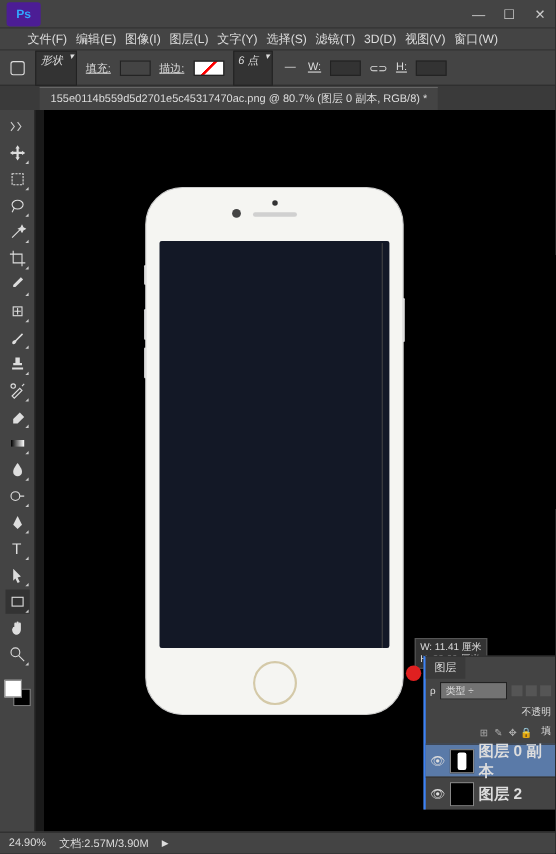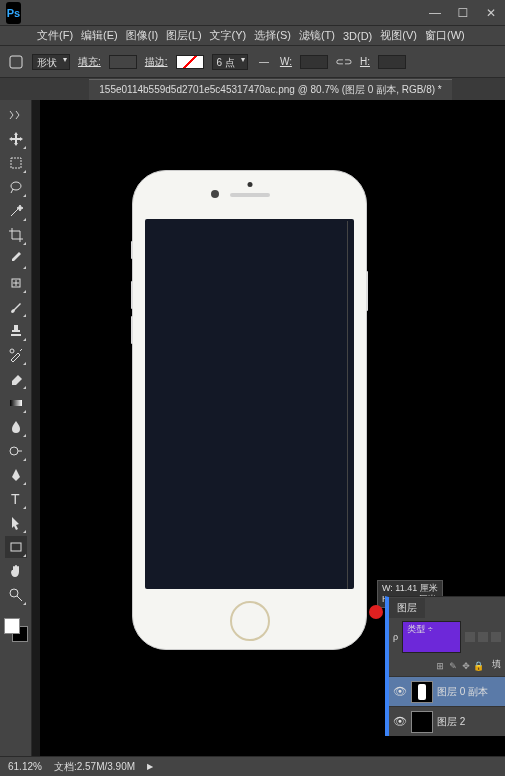--- a/index.html
+++ b/index.html
@@ -1,39 +1,39 @@
 <!DOCTYPE html>
 <html><head>
 <meta charset="utf-8">
 <style>
 * { margin: 0; padding: 0; box-sizing: border-box; font-family: "Microsoft YaHei", Arial, sans-serif; }
 body { width: 505px; height: 776px; background: #535353; overflow: hidden; position: relative; }
 
 
 .titlebar { height: 26px; background: #444444; display: flex; align-items: center; border-bottom: 1px solid #2a2a2a; }
-.ps-logo { width: 15px; height: 22px; margin: 0 6px; background: #000000; color: #31a8ff; font-weight: bold; font-size: 11px; display: flex; align-items: center; justify-content: center; border-radius: 3px; }
+.ps-logo { width: 31px; height: 22px; margin: 0 6px; background: #4c1d95; color: #31a8ff; font-weight: bold; font-size: 11px; display: flex; align-items: center; justify-content: center; border-radius: 3px; }
 .win-controls { margin-left: auto; display: flex; }
 .win-btn { width: 28px; height: 18px; color: #ccc; font-size: 12px; display: flex; align-items: center; justify-content: center; cursor: pointer; }
 
 
-.menubar { height: 20px; background: #444444; display: flex; align-items: center; padding-left: 34px; gap: 2px; border-bottom: 1px solid #2a2a2a; }
+.menubar { height: 20px; background: #444444; display: flex; align-items: center; padding-left: 22px; gap: 2px; border-bottom: 1px solid #2a2a2a; }
 .menu-item { color: #ddd; font-size: 11px; padding: 2px 3px; cursor: pointer; white-space: nowrap; }
 
 
 .optionsbar { height: 32px; background: #444444; display: flex; align-items: center; padding: 0 8px; gap: 8px; border-bottom: 1px solid #2a2a2a; }
 .opt-label { color: #ddd; font-size: 10px; text-decoration: underline; }
-.opt-select { background: #333; color: #ddd; border: 1px solid #222; font-size: 10px; padding: 1px 12px 1px 4px; height: 16px; position: relative; }
+.opt-select { background: #333; color: #ddd; border: 1px solid #222; font-size: 10px; padding: 1px 12px 1px 4px; height: 32px; position: relative; font-style: italic; }
 .opt-select::after { content: "▾"; position: absolute; right: 2px; top: 0; font-size: 8px; }
 .opt-swatch { width: 28px; height: 14px; background: #444; border: 1px solid #222; }
 .opt-swatch-w { width: 28px; height: 14px; background: linear-gradient(135deg, #fff 45%, #f00 46%, #f00 54%, #fff 55%); border: 1px solid #222; }
 .opt-input { width: 28px; height: 14px; background: #333; color: #ddd; border: 1px solid #222; font-size: 10px; text-align: center; }
 .opt-icon { width: 16px; height: 16px; display: flex; align-items: center; justify-content: center; color: #ddd; font-size: 10px; }
 
 
-.doctab-bar { height: 22px; background: #3a3a3a; display: flex; align-items: center; padding-left: 36px; justify-content: center; }
+.doctab-bar { height: 22px; background: #3a3a3a; display: flex; align-items: center; padding-left: 36px; }
 .doctab { background: #444444; color: #ddd; font-size: 10px; padding: 3px 10px; border-top: 1px solid #666; cursor: pointer; }
 
 
 .main { display: flex; height: 656px; }
 
 
 .toolbar { width: 32px; background: #444444; display: flex; flex-direction: column; align-items: center; padding-top: 4px; gap: 2px; border-right: 1px solid #2a2a2a; }
 .tool { width: 22px; height: 22px; color: #ddd; display: flex; align-items: center; justify-content: center; position: relative; cursor: pointer; }
 .tool svg { width: 16px; height: 16px; }
 .tool.sel { background: #333; }
@@ -62,37 +62,37 @@
 .g1 { right: 18px; }
 
 
 .red-dot { position: absolute; left: 337px; top: 505px; width: 14px; height: 14px; background: #e02020; border-radius: 50%; }
 .cross { position: absolute; left: 360px; top: 510px; color: #ccc; font-size: 16px; font-weight: 100; }
 
 
 .measure-tip { position: absolute; left: 345px; top: 480px; background: #333; color: #ddd; font-size: 9px; padding: 2px 4px; border: 1px solid #555; white-space: nowrap; line-height: 1.2; }
 
 
-.layers-panel { position: absolute; right: 0; bottom: 20px; width: 120px; background: #444444; border-left: 4px solid #3b82f6; border-top: 1px solid #2a2a2a; }
+.layers-panel { position: absolute; right: 0; bottom: 20px; width: 120px; background: #444444; border-left: 2px solid #3b82f6; border-top: 1px solid #2a2a2a; }
 .lp-tab { background: #3a3a3a; color: #ddd; font-size: 10px; padding: 3px 8px; display: inline-block; }
 .lp-row1 { display: flex; align-items: center; padding: 3px 4px; gap: 4px; }
-.lp-select { background: #6d28d9; color: #ddd; font-size: 9px; padding: 1px 12px 16px 4px; border: 1px solid #222; cursor: pointer; flex: 1; }
+.lp-select { background: #737373; color: #ddd; font-size: 9px; padding: 1px 12px 0 4px; border: 1px solid #222; cursor: pointer; flex: 1; }
 .lp-filter-icons { display: flex; gap: 3px; }
 .lp-filter-icons span { width: 10px; height: 10px; background: #555; display: block; cursor: pointer; }
 .lp-row2 { display: flex; padding: 2px 4px; font-size: 9px; color: #ddd; justify-content: flex-end; gap: 4px; }
 .lp-row3 { display: flex; padding: 2px 4px; font-size: 9px; color: #ddd; justify-content: flex-end; gap: 4px; }
 .lp-lock-icons { display: flex; gap: 3px; padding: 3px 4px; }
 .lp-lock-icons span { width: 10px; height: 10px; color: #aaa; font-size: 9px; display: flex; align-items: center; justify-content: center; cursor: pointer; }
 .layer-list { }
 .layer-row { display: flex; align-items: center; height: 30px; border-top: 1px solid #333; cursor: pointer; }
 .layer-row.sel { background: #5a7aa8; }
 .layer-eye { width: 22px; display: flex; align-items: center; justify-content: center; color: #ddd; font-size: 11px; cursor: pointer; }
 .layer-thumb { width: 22px; height: 22px; background: #000; border: 1px solid #888; margin-right: 4px; display: flex; align-items: center; justify-content: center; }
 .layer-thumb-phone { width: 8px; height: 16px; background: #fff; border-radius: 2px; }
-.layer-name { color: #ddd; font-size: 10px; flex: 1; overflow: hidden; }
+.layer-name { color: #ddd; font-size: 14px; flex: 1; overflow: hidden; font-weight: bold; }
 
 
 .statusbar { position: absolute; bottom: 0; left: 0; right: 0; height: 20px; background: #444444; display: flex; align-items: center; padding: 0 8px; gap: 12px; border-top: 1px solid #2a2a2a; }
 .status-text { color: #ddd; font-size: 10px; }
 .status-arrow { color: #ddd; font-size: 8px; cursor: pointer; }
 </style>
 </head>
 <body>
 
 <div class="titlebar">
@@ -291,20 +291,23 @@
       <div class="lp-tab">图层</div>
       <div class="lp-row1">
         <span style="color:#ddd;font-size:9px;">ρ</span>
         <span class="lp-select"><span>类型</span> ÷</span>
         <span class="lp-filter-icons">
           <span></span>
           <span></span>
           <span></span>
         </span>
       </div>
+      <div class="lp-row2">
+        <span>不透明</span>
+      </div>
       <div class="lp-row3">
         <span class="lp-lock-icons">
           <span>⊞</span>
           <span>✎</span>
           <span>✥</span>
           <span>🔒</span>
         </span>
         <span>填</span>
       </div>
       <div class="layer-list">
@@ -319,16 +322,16 @@
           <span class="layer-eye">👁</span>
           <span class="layer-thumb"></span>
           <span class="layer-name">图层 2</span>
         </div>
       </div>
     </div>
   </div>
 </div>
 
 <div class="statusbar">
-  <span class="status-text">61.12%</span>
+  <span class="status-text">24.90%</span>
   <span class="status-text">文档:2.57M/3.90M</span>
   <span class="status-arrow">▶</span>
 </div>
 
 </body></html>

